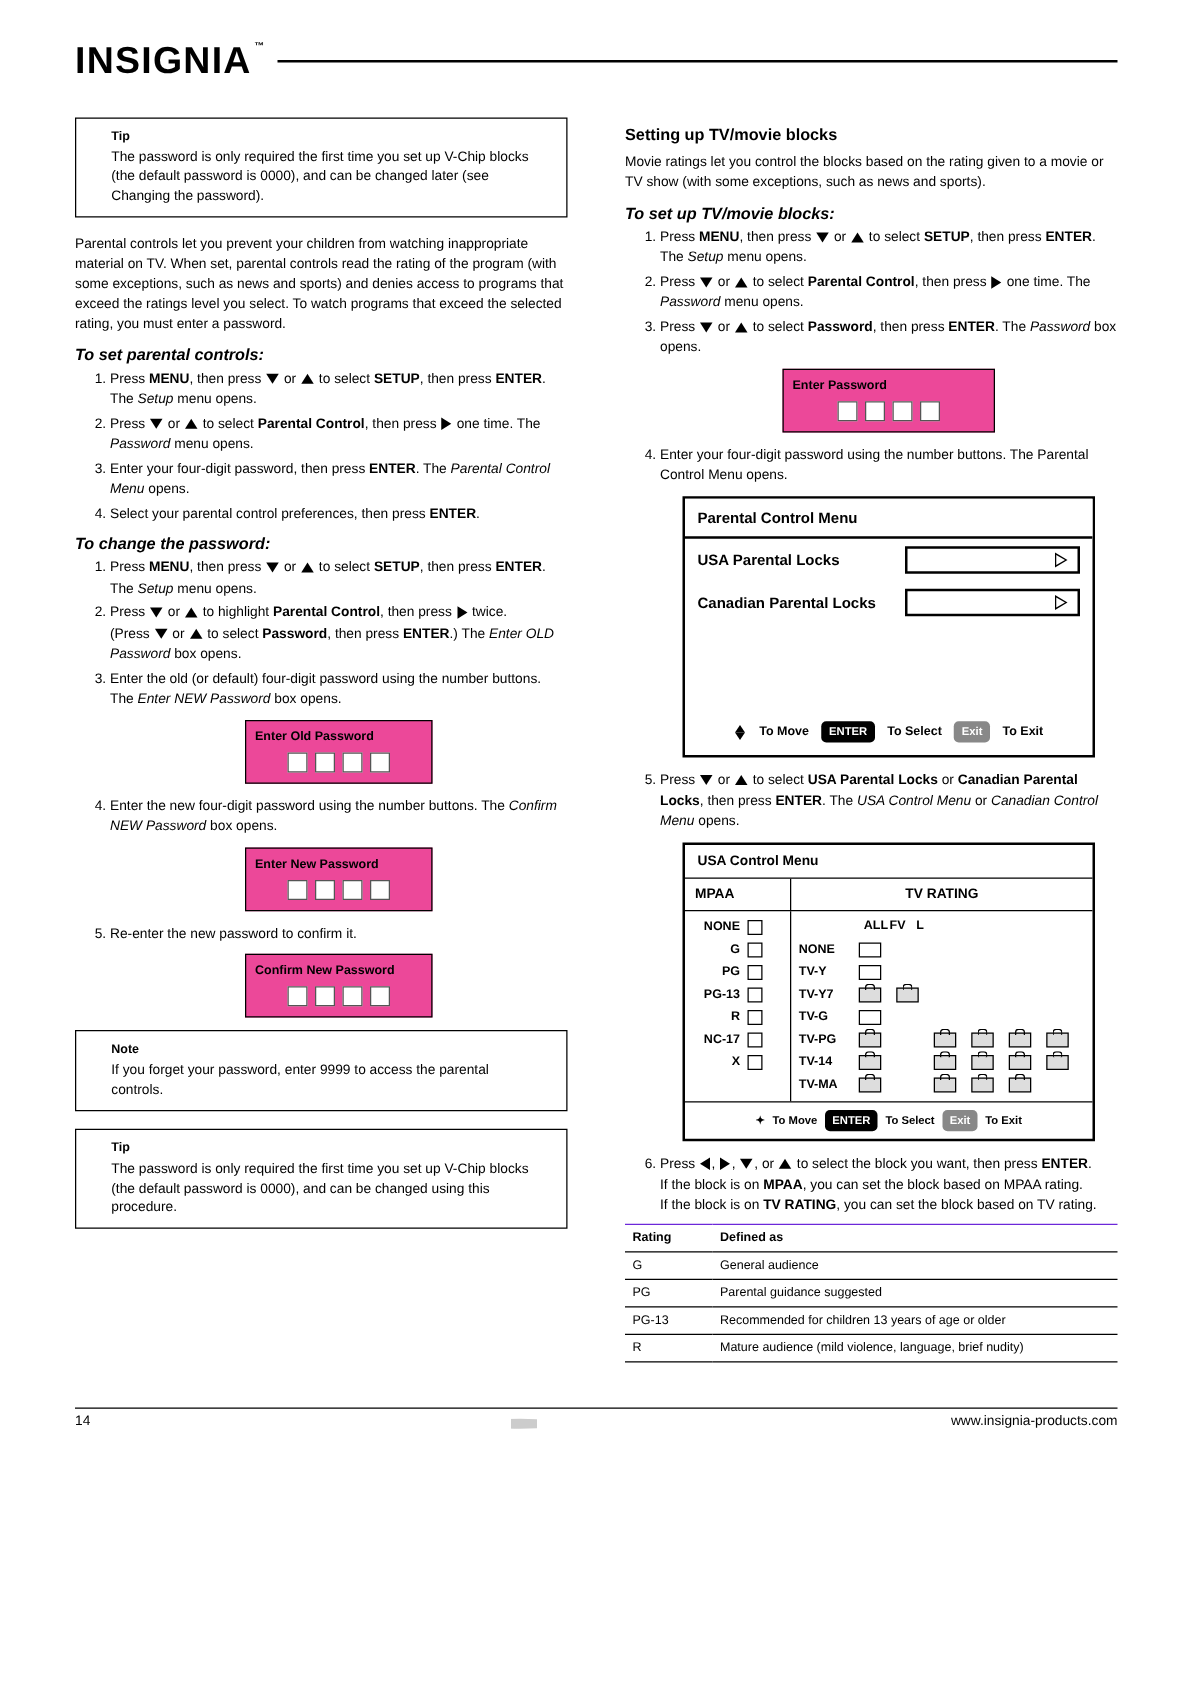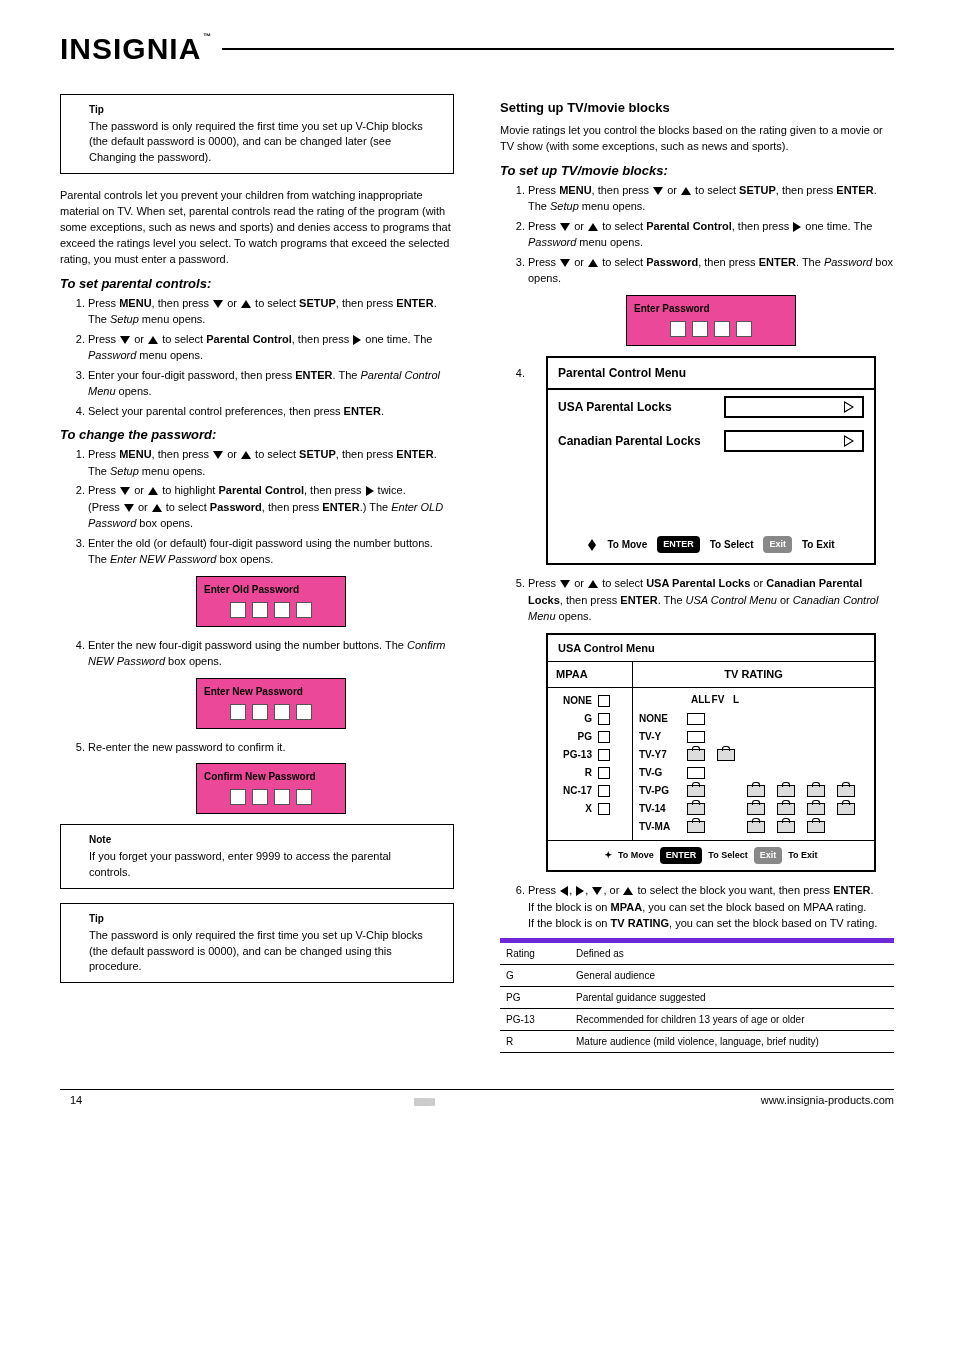--- a/index.html
+++ b/index.html
@@ -215,31 +215,30 @@
     font-size: 10px;
     margin: 6px 0 10px 0;
   }
   table.simple th, table.simple td {
     border-bottom: 1px solid #000;
     padding: 5px 6px;
     text-align: left;
     vertical-align: top;
   }
   table.simple thead tr { border-top: 1px solid #000; }
-  table.simple thead th { font-weight:400; border-top: 5px solid #6d28d9; background:#fff; }
+  table.simple thead th { font-weight:700; border-top: 1px solid #6d28d9; background:#fff; }
   .hr-bottom {
     height: 1px;
     background: #000;
     margin-top: 26px;
   }
   .footer {
     display:flex; justify-content:space-between; align-items:flex-end;
     margin-top: 4px;
     font-size: 11px;
-    margin-left: 10px;
   }
   .wave {
     width: 70px;
     height: 8px;
     background: linear-gradient(90deg, transparent 0 40%, #aaa 40% 70%, transparent 70%);
     border-radius: 50%;
     opacity: 0.6;
   }
 </style>
 </head>
@@ -339,21 +338,21 @@
           <div class="screenshot small-screen" style="width:170px">
             <div>Enter  Password</div>
             <div class="pw-squares">
                 <span></span>
                 <span></span>
                 <span></span>
                 <span></span>
               </div>
           </div>
         </li>
-        <li>
+        <li><span>Enter your four-digit password using the number buttons. The Parental Control Menu opens.</span>
           <div class="screenshot menu-box">
             <div class="menu-title">Parental Control Menu</div>
             <div class="menu-row">
               <span>USA Parental Locks</span>
               <span class="field">
                   <span class="arrow-outline-right"></span>
                 </span>
             </div>
             <div class="menu-row">
               <span>Canadian Parental Locks</span>

